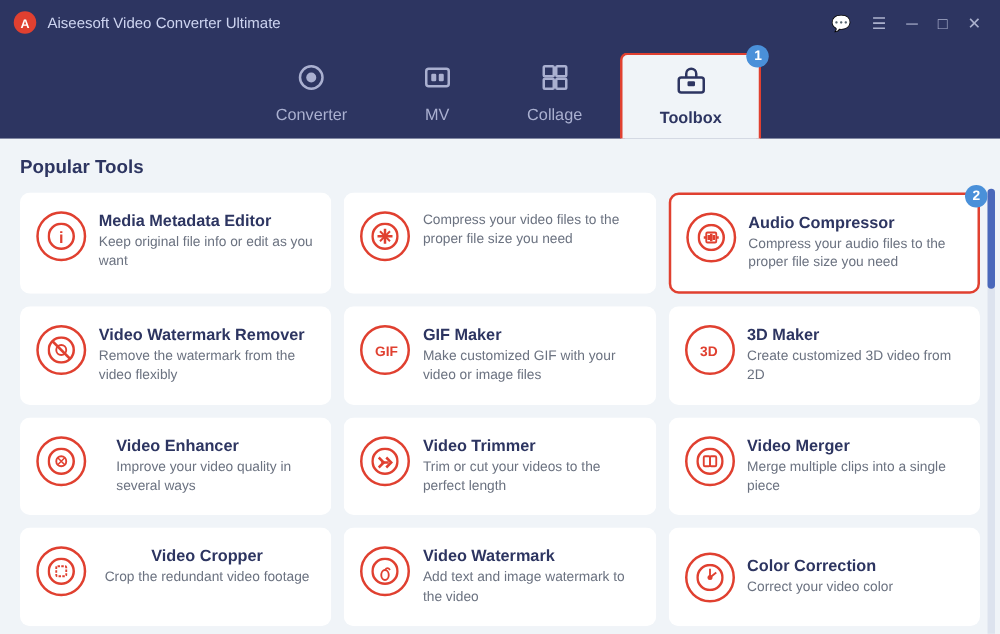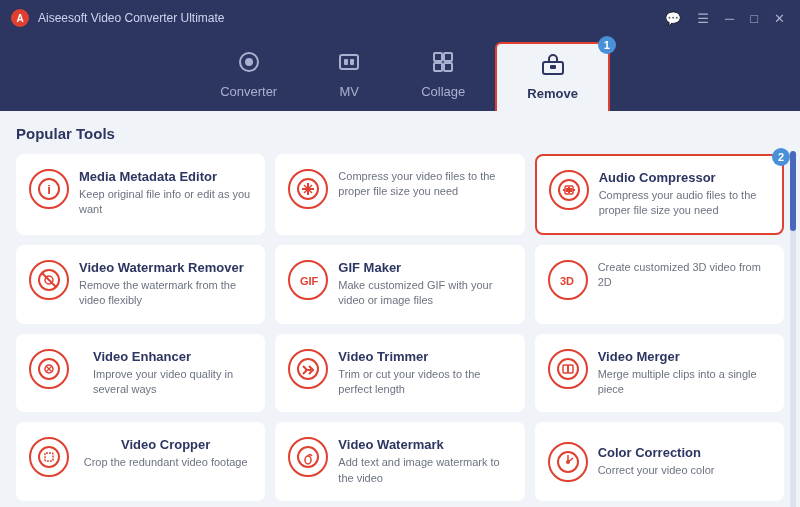--- a/index.html
+++ b/index.html
@@ -218,21 +218,21 @@
   </div>
   <div class="nav-item active">
     <span class="nav-badge">1</span>
     <span class="nav-icon" style="color:#e04030;">
       <svg width="24" height="24" viewBox="0 0 24 24" fill="none">
         <rect x="2" y="10" width="20" height="12" rx="2" stroke="#2d3561" stroke-width="2"></rect>
         <path d="M8 10V7a4 4 0 018 0v3" stroke="#2d3561" stroke-width="2"></path>
         <rect x="9" y="13" width="6" height="4" rx="1" fill="#2d3561"></rect>
       </svg>
     </span>
-    <span style="color:#2d3561;font-weight:600;">Remove</span>
+    <span style="color:#2d3561;font-weight:600;">Toolbox</span>
   </div>
 </div>
 
 <div class="content-area">
   <div class="section-title">Popular Tools</div>
   <div class="tools-grid" id="tools-grid">
       <div class="tool-card" style="position: relative;">
 
     <div class="tool-icon-circle">
       <svg width="22" height="22" viewBox="0 0 22 22" fill="none">
@@ -305,20 +305,21 @@
     </div>
   </div>
       <div class="tool-card" style="position: relative;">
 
     <div class="tool-icon-circle">
       <svg width="22" height="22" viewBox="0 0 22 22" fill="none">
             <text x="3" y="16" font-size="11" fill="#e04030" font-weight="bold" font-family="Arial">3D</text>
           </svg>
     </div>
     <div class="tool-info">
+      <div class="tool-name">3D Maker</div>
       <div class="tool-desc">Create customized 3D video from 2D</div>
     </div>
   </div>
       <div class="tool-card" style="position: relative; gap: 24px;">
 
     <div class="tool-icon-circle">
       <svg width="22" height="22" viewBox="0 0 22 22" fill="none">
             <circle cx="11" cy="11" r="10" stroke="#e04030" stroke-width="2"></circle>
             <circle cx="11" cy="11" r="4" stroke="#e04030" stroke-width="1.5"></circle>
             <path d="M8 8 L14 14 M14 8 L8 14" stroke="#e04030" stroke-width="1.2"></path>

